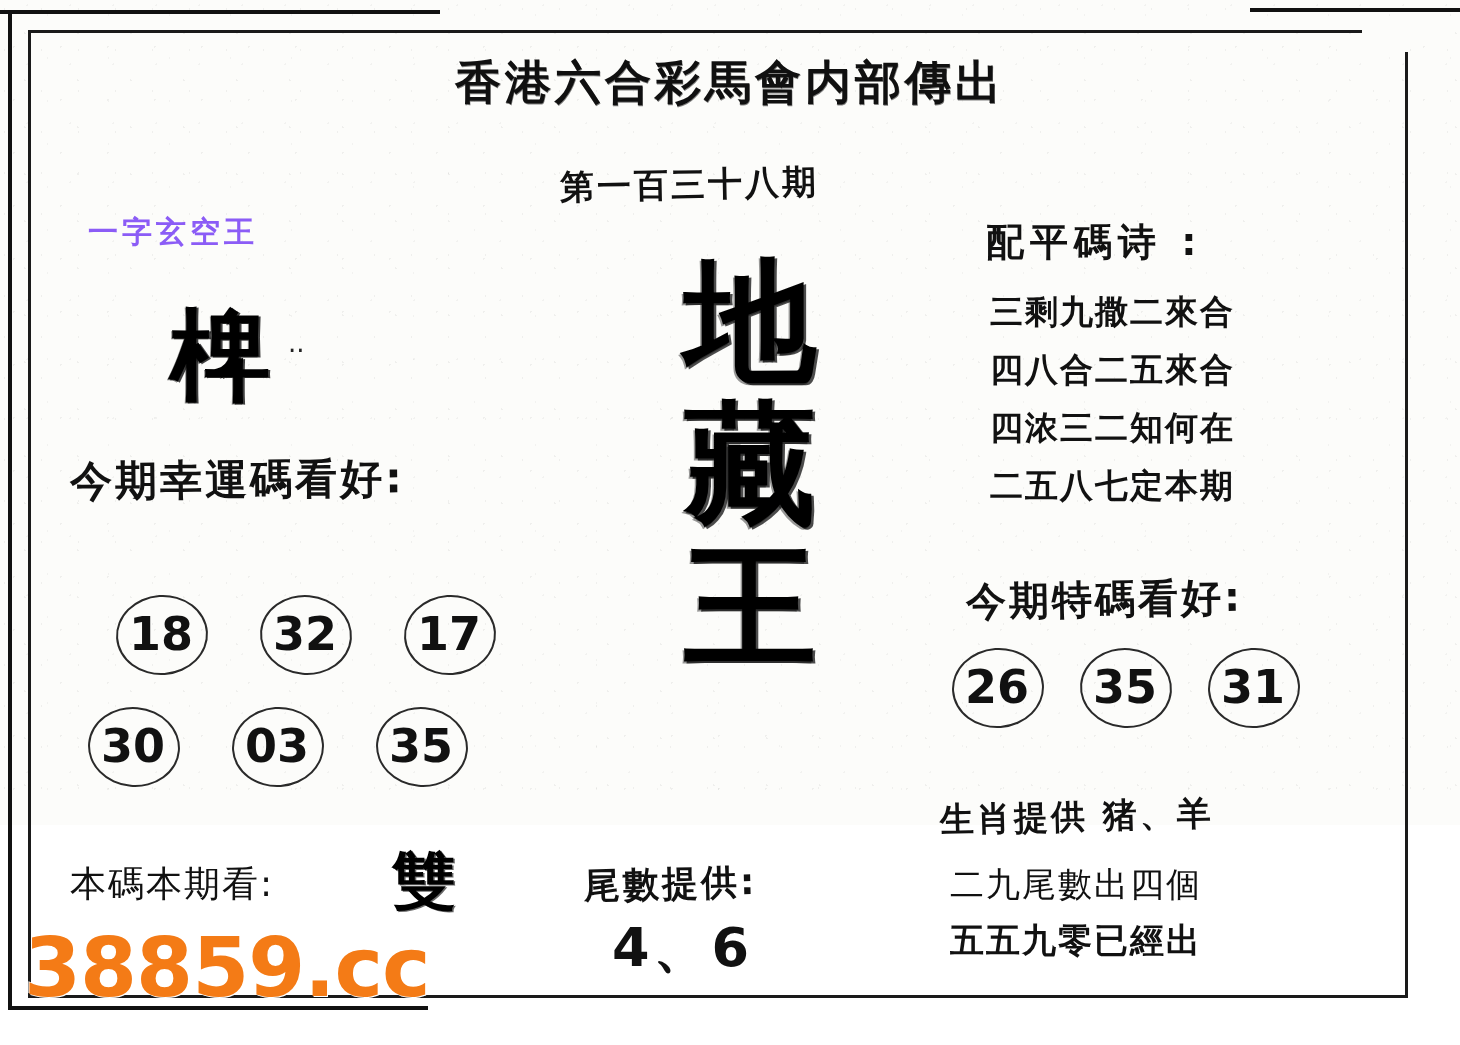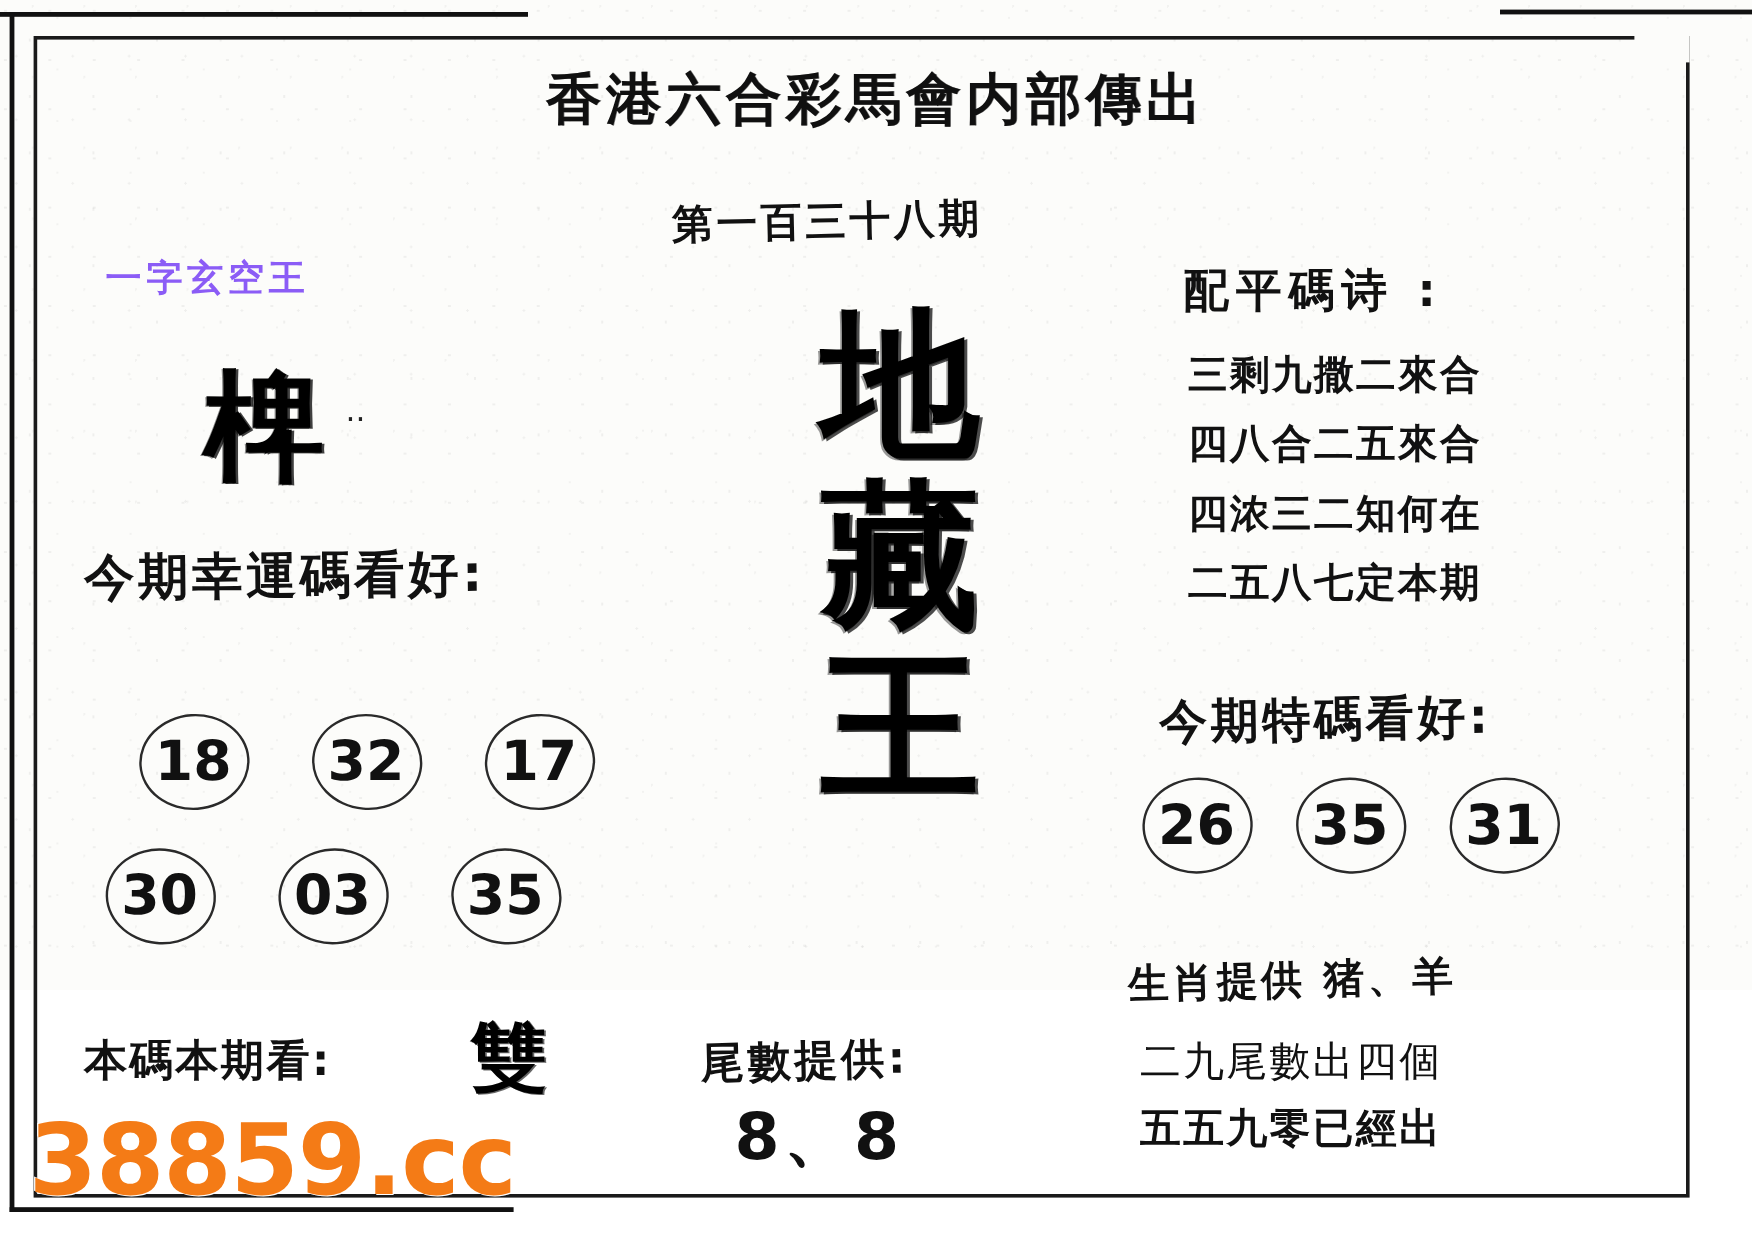--- a/index.html
+++ b/index.html
@@ -155,21 +155,21 @@
     border: 2px solid #2a2a2a;
     border-radius: 50%;
     transform: rotate(-4deg);
   }
   .ball.circled.tilt2::before { transform: rotate(5deg); }
   #bottom-left-note {
     position: absolute;
     left: 10px;
     top: 660px;
     font-size: 36px;
-    font-weight: bold;
+    font-weight: normal;
     letter-spacing: 2px;
     color: #111;
   }
   #bottom-left-big {
     position: absolute;
     left: 332px;
     top: 638px;
     font-size: 64px;
     font-weight: bold;
     color: #000;
@@ -359,21 +359,21 @@
     <div id="bottom-left-note" class="han">本碼本期看:</div>
     <div id="bottom-left-big" class="han">雙</div>
   </div>
 
   <div id="center-col">
     <div class="center-char han">地</div>
     <div class="center-char han">藏</div>
     <div class="center-char han">王</div>
   </div>
   <div id="tail-label" class="han">尾數提供:</div>
-  <div id="tail-nums">8、8</div>
+  <div id="tail-nums">4、6</div>
 
   <div id="right-col">
     <div id="poem-title" class="han">配平碼诗 :</div>
 
     <div class="poem-line han" id="pl0">三剩九撒二來合</div>
     <div class="poem-line han" id="pl1">四八合二五來合</div>
     <div class="poem-line han" id="pl2">四浓三二知何在</div>
     <div class="poem-line han" id="pl3">二五八七定本期</div>
 
     <div id="special-label" class="han">今期特碼看好:</div>

